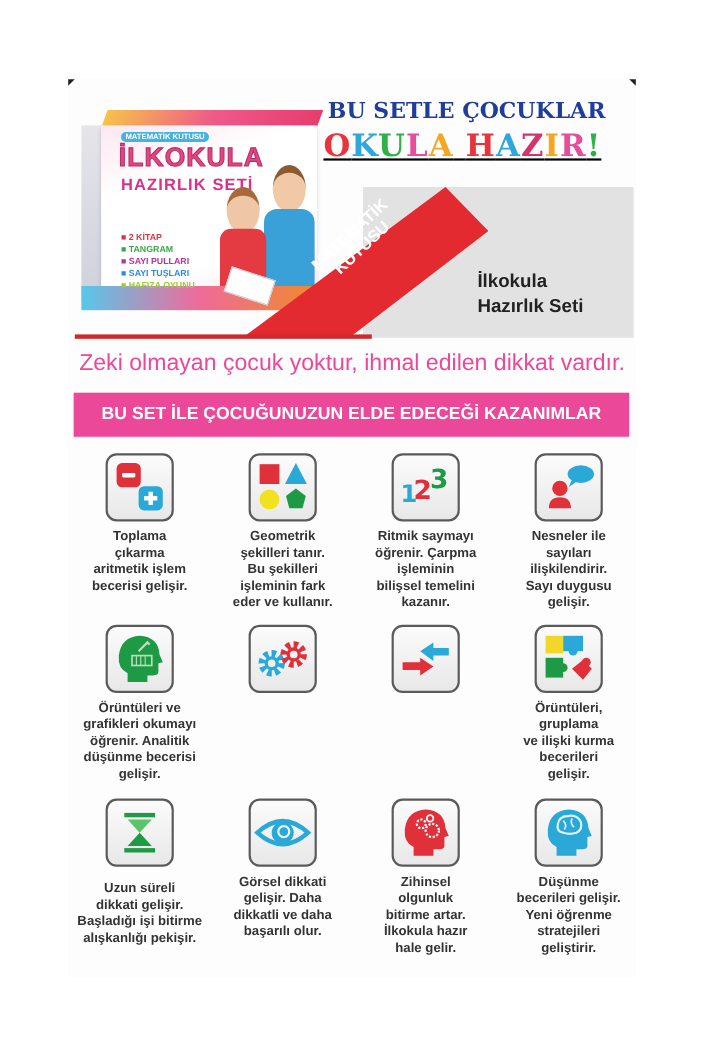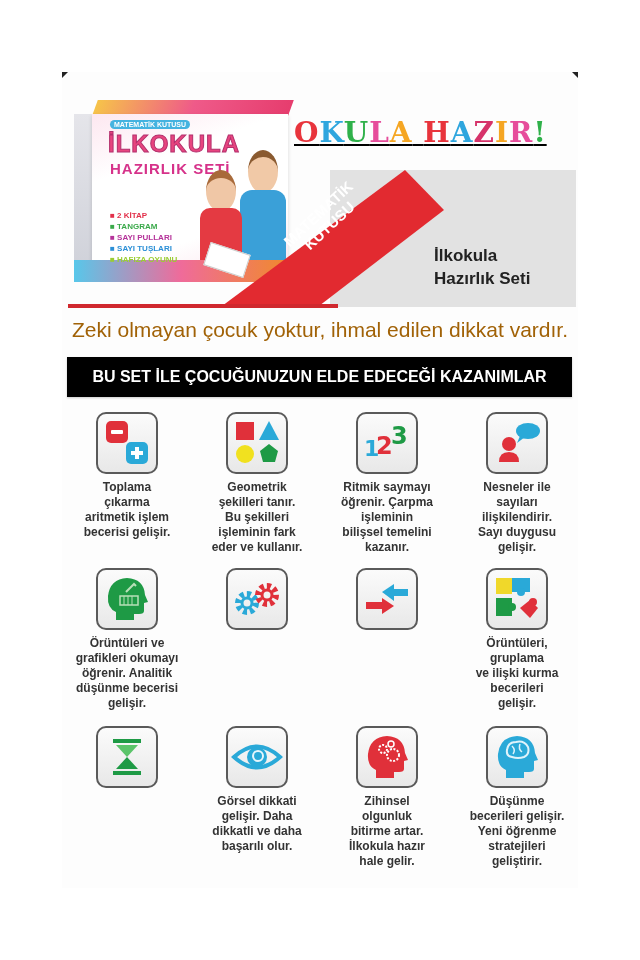--- a/index.html
+++ b/index.html
@@ -27,22 +27,22 @@
   .kid2 .head{position:absolute;left:10px;top:0;width:30px;height:36px;border-radius:50%;background:#f1c9a7;border-top:7px solid #8a5a30;}
   .kid2 .body{position:absolute;left:2px;top:40px;width:46px;height:70px;background:#3aa0d8;border-radius:12px 12px 0 0;}
   .book{position:absolute;left:8px;top:78px;width:40px;height:22px;background:#fff;border:1px solid #ccc;transform:rotate(18deg);}
   .headline1{position:absolute;left:236px;top:10px;font-family:"DejaVu Serif","Liberation Serif",serif;font-weight:bold;font-size:20px;color:#1f3d99;letter-spacing:0px;white-space:nowrap;}
   .headline2{position:absolute;left:232px;top:38px;font-family:"DejaVu Serif","Liberation Serif",serif;font-weight:bold;font-size:28px;white-space:nowrap;letter-spacing:1px;text-decoration:underline;}
   .grey{position:absolute;left:268px;top:92px;width:246px;height:137px;background:#e2e2e2;}
   .ribbon{position:absolute;left:160px;top:92px;width:240px;height:140px;background:#e22a30;clip-path:polygon(183px 0,222px 40px,97px 136px,58px 136px,0 136px,0 136px);}
   .ribbon-text{position:absolute;left:202px;top:126px;transform:rotate(-43deg);transform-origin:center;color:#fff;font-weight:bold;font-size:15px;line-height:16px;text-align:center;width:120px;}
   .grey-title{position:absolute;left:372px;top:166px;font-weight:bold;font-size:17px;line-height:23px;color:#222;}
   .red-line{position:absolute;left:6px;top:226px;width:270px;height:4px;background:#d0282e;}
-  .quote{position:absolute;left:62px;top:318px;width:516px;text-align:center;font-size:21px;color:#a16207;white-space:nowrap;}
-  .banner{position:absolute;left:67px;top:357px;width:505px;height:40px;background:#000000;color:#fff;font-weight:bold;font-size:16px;line-height:40px;text-align:center;white-space:nowrap;box-shadow:0 1px 2px rgba(0,0,0,.2);}
+  .quote{position:absolute;left:62px;top:318px;width:516px;text-align:center;font-size:21px;color:#ec4899;white-space:nowrap;}
+  .banner{position:absolute;left:67px;top:357px;width:505px;height:40px;background:#ec4899;color:#fff;font-weight:bold;font-size:16px;line-height:40px;text-align:center;white-space:nowrap;box-shadow:0 1px 2px rgba(0,0,0,.2);}
   .grid{position:absolute;left:62px;top:410px;width:516px;}
   .cell{position:absolute;width:130px;text-align:center;}
   .icon-box{margin:0 auto;width:58px;height:58px;border:2px solid #5a5a5a;border-radius:10px;background:linear-gradient(180deg,#fbfbfb,#e8e8e8);position:relative;}
   .cell-text{margin-top:6px;font-size:12px;font-weight:bold;color:#333;line-height:15px;}
   svg{position:absolute;left:0;top:0;}
 </style>
 </head>
 <body>
 
 <div class="panel"></div>
@@ -71,20 +71,21 @@
           <div class="body"></div>
         </div>
       <div class="kid1">
           <div class="head"></div>
           <div class="body"></div>
           <div class="book"></div>
         </div>
     </div>
   </div>
 
+  <div class="headline1">BU SETLE ÇOCUKLAR</div>
   <div class="headline2" id="headline2"><span style="color: rgb(232, 52, 60);">O</span><span style="color: rgb(47, 166, 222);">K</span><span style="color: rgb(47, 177, 74);">U</span><span style="color: rgb(230, 77, 155);">L</span><span style="color: rgb(245, 166, 35);">A</span><span style="color: rgb(0, 0, 0);"> </span><span style="color: rgb(232, 52, 60);">H</span><span style="color: rgb(47, 166, 222);">A</span><span style="color: rgb(214, 51, 106);">Z</span><span style="color: rgb(245, 166, 35);">I</span><span style="color: rgb(230, 77, 155);">R</span><span style="color: rgb(47, 177, 74);">!</span></div>
 
   <div class="grey"></div>
   <div class="ribbon"></div>
   <div class="ribbon-text">
     <div>MATEMATİK</div>
     <div>KUTUSU</div>
   </div>
   <div class="grey-title">
     <div>İlkokula</div>
@@ -226,20 +227,26 @@
 
   <div class="cell" style="left:0px;top:316px">
     <div class="icon-box">
       <svg width="58" height="58" viewBox="0 0 58 58">
           <rect x="15" y="11" width="28" height="4" fill="#1e9a45"></rect>
           <rect x="15" y="43" width="28" height="4" fill="#1e9a45"></rect>
           <polygon points="18,17 40,17 29,29" fill="#5bc46a"></polygon>
           <polygon points="29,29 18,41 40,41" fill="#1e9a45"></polygon>
         </svg>
     </div>
+    <div class="cell-text" style="margin-top:12px">
+      <div>Uzun süreli</div>
+        <div>dikkati gelişir.</div>
+        <div>Başladığı işi bitirme</div>
+        <div>alışkanlığı pekişir.</div>
+    </div>
   </div>
   <div class="cell" style="left:130px;top:316px">
     <div class="icon-box">
       <svg width="58" height="58" viewBox="0 0 58 58">
           <path d="M6 29 Q29 8 52 29 Q29 50 6 29 Z" fill="none" stroke="#2aa9d8" stroke-width="4"></path>
           <circle cx="29" cy="29" r="10" fill="#2aa9d8"></circle>
           <circle cx="30" cy="28" r="5" fill="none" stroke="#e6f6fc" stroke-width="2"></circle>
         </svg>
     </div>
     <div class="cell-text">

